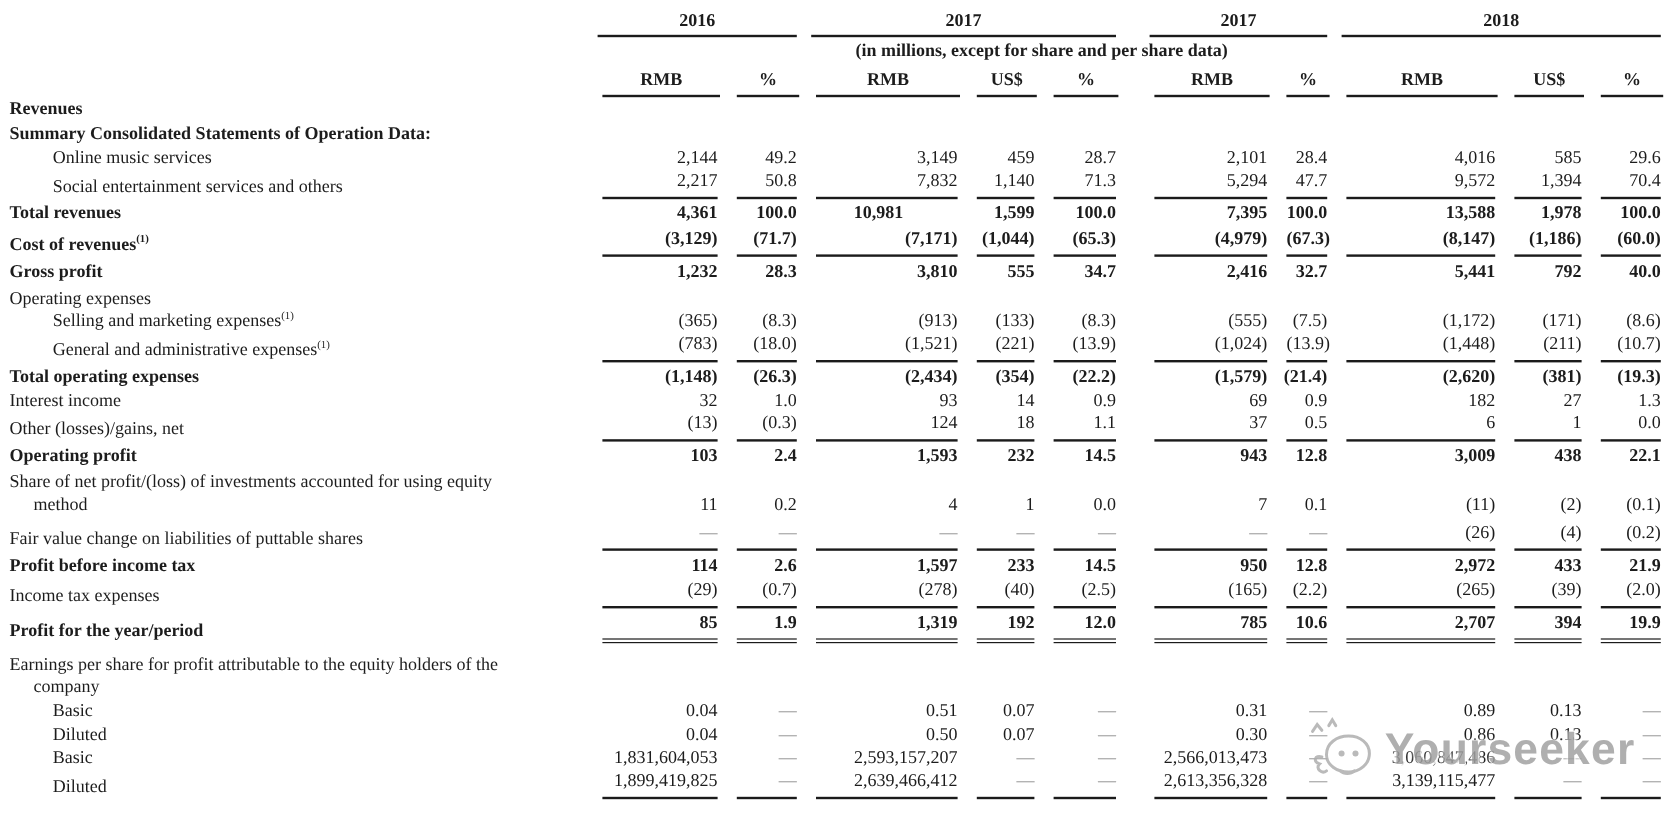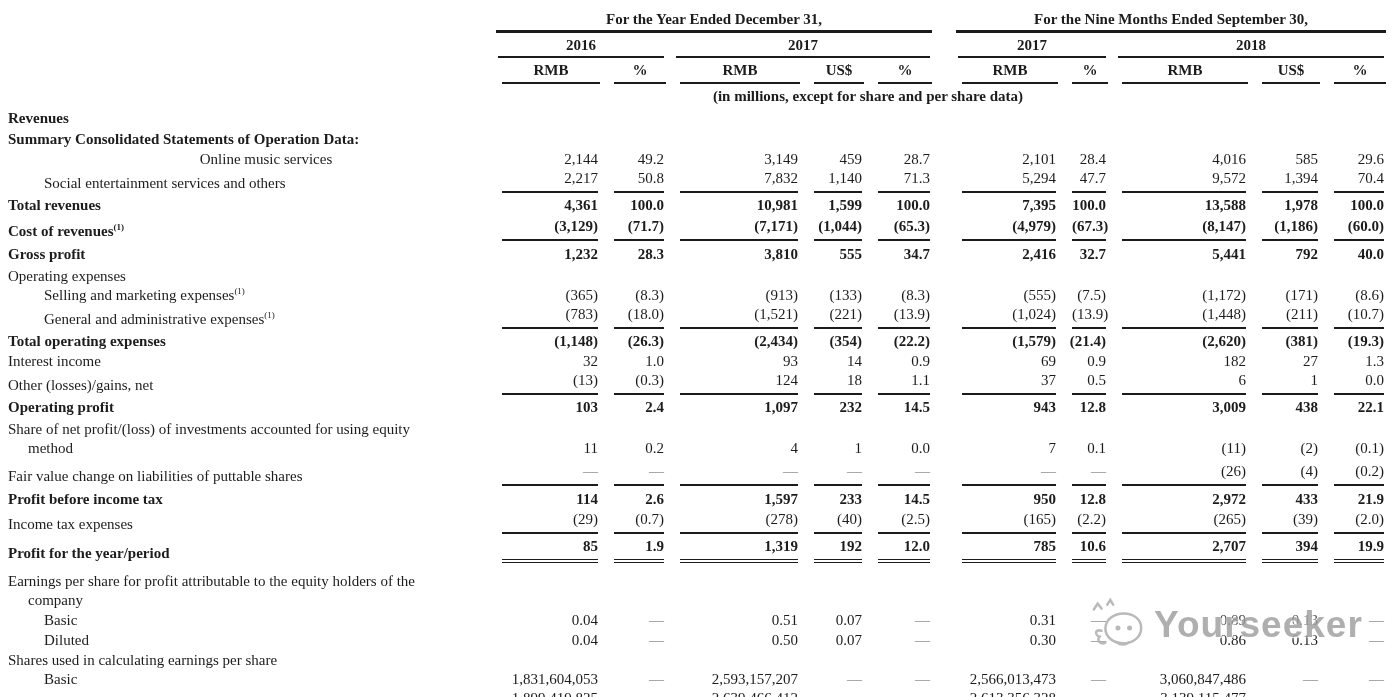--- a/index.html
+++ b/index.html
@@ -55,93 +55,83 @@
       <col style="width:16px">
       <col style="width:110px">
         <col style="width:50px">
       <col style="width:140px">
         <col style="width:72px">
         <col style="width:66px">
     </colgroup>
     <thead>
         <tr>
           <td class="lbl"></td>
-          <td class="grp" colspan="5">
-            <div class="hline">For the Year Ended December 31,</div>
-          </td>
-          <td class="sp"></td>
-          <td class="grp" colspan="5">
-            <div class="hline">For the Nine Months Ended September 30,</div>
-          </td>
-        </tr>
-        <tr>
-          <td class="lbl"></td>
           <td class="yr" colspan="2">
             <div class="hline">2016</div>
           </td>
           <td class="yr" colspan="3">
             <div class="hline">2017</div>
           </td>
           <td class="sp"></td>
           <td class="yr" colspan="2">
             <div class="hline">2017</div>
           </td>
           <td class="yr" colspan="3">
             <div class="hline">2018</div>
-          </td>
-        </tr>
-        <tr>
-          <td class="lbl"></td>
-          <td class="colh">
-            <div class="hline">RMB</div>
-          </td>
-          <td class="colh">
-            <div class="hline">%</div>
-          </td>
-          <td class="colh">
-            <div class="hline">RMB</div>
-          </td>
-          <td class="colh">
-            <div class="hline">US$</div>
-          </td>
-          <td class="colh">
-            <div class="hline">%</div>
-          </td>
-          <td class="sp"></td>
-          <td class="colh">
-            <div class="hline">RMB</div>
-          </td>
-          <td class="colh">
-            <div class="hline">%</div>
-          </td>
-          <td class="colh">
-            <div class="hline">RMB</div>
-          </td>
-          <td class="colh">
-            <div class="hline">US$</div>
-          </td>
-          <td class="colh">
-            <div class="hline">%</div>
           </td>
         </tr>
         <tr>
           <td class="lbl"></td>
           <td class="note-cell" colspan="9">(in millions, except for share and per share data)</td>
           <td colspan="2"></td>
         </tr>
+        <tr>
+          <td class="lbl"></td>
+          <td class="colh">
+            <div class="hline">RMB</div>
+          </td>
+          <td class="colh">
+            <div class="hline">%</div>
+          </td>
+          <td class="colh">
+            <div class="hline">RMB</div>
+          </td>
+          <td class="colh">
+            <div class="hline">US$</div>
+          </td>
+          <td class="colh">
+            <div class="hline">%</div>
+          </td>
+          <td class="sp"></td>
+          <td class="colh">
+            <div class="hline">RMB</div>
+          </td>
+          <td class="colh">
+            <div class="hline">%</div>
+          </td>
+          <td class="colh">
+            <div class="hline">RMB</div>
+          </td>
+          <td class="colh">
+            <div class="hline">US$</div>
+          </td>
+          <td class="colh">
+            <div class="hline">%</div>
+          </td>
+        </tr>
       </thead>
     <tbody>
         <tr>
           <td class="lbl b" colspan="12" style="padding-top: 1px;">Revenues</td>
         </tr>
         <tr>
           <td class="lbl b" colspan="12" style="padding-top: 2px;">Summary Consolidated Statements of Operation Data:</td>
         </tr>
         <tr>
-          <td class="lbl ind" style="padding-top: 1px; text-align: center;">Online music services</td>
+          <td class="lbl ind" style="padding-top: 1px;">Online music services</td>
           <td class="val" style="padding-top: 1px;">2,144</td>
           <td class="val" style="padding-top: 1px;">49.2</td>
           <td class="val" style="padding-top: 1px;">3,149</td>
           <td class="val" style="padding-top: 1px;">459</td>
           <td class="val" style="padding-top: 1px;">28.7</td>
           <td class="sp"></td>
           <td class="val" style="padding-top: 1px;">2,101</td>
           <td class="val" style="padding-top: 1px;">28.4</td>
           <td class="val" style="padding-top: 1px;">4,016</td>
           <td class="val" style="padding-top: 1px;">585</td>
@@ -178,21 +168,21 @@
             <div class="rl">1,394</div>
           </td>
           <td class="val" style="padding-top: 0px;">
             <div class="rl">70.4</div>
           </td>
         </tr>
         <tr>
           <td class="lbl b" style="padding-top: 3px;">Total revenues</td>
           <td class="val vb" style="padding-top: 3px;">4,361</td>
           <td class="val vb" style="padding-top: 3px;">100.0</td>
-          <td class="val vb" style="padding-top: 3px;">10,981</td>
+          <td class="val vb" style="padding-top: 3px; text-align: center;">10,981</td>
           <td class="val vb" style="padding-top: 3px;">1,599</td>
           <td class="val vb" style="padding-top: 3px;">100.0</td>
           <td class="sp"></td>
           <td class="val vb" style="padding-top: 3px;">7,395</td>
           <td class="val vb" style="padding-top: 3px;">100.0</td>
           <td class="val vb" style="padding-top: 3px;">13,588</td>
           <td class="val vb" style="padding-top: 3px;">1,978</td>
           <td class="val vb" style="padding-top: 3px;">100.0</td>
         </tr>
         <tr>
@@ -353,21 +343,21 @@
             <div class="rl">1</div>
           </td>
           <td class="val" style="padding-top: 0px;">
             <div class="rl">0.0</div>
           </td>
         </tr>
         <tr>
           <td class="lbl b" style="padding-top: 3px; margin-top: 16px;">Operating profit</td>
           <td class="val vb" style="padding-top: 3px;">103</td>
           <td class="val vb" style="padding-top: 3px;">2.4</td>
-          <td class="val vb" style="padding-top: 3px;">1,097</td>
+          <td class="val vb" style="padding-top: 3px;">1,593</td>
           <td class="val vb" style="padding-top: 3px;">232</td>
           <td class="val vb" style="padding-top: 3px;">14.5</td>
           <td class="sp"></td>
           <td class="val vb" style="padding-top: 3px;">943</td>
           <td class="val vb" style="padding-top: 3px;">12.8</td>
           <td class="val vb" style="padding-top: 3px;">3,009</td>
           <td class="val vb" style="padding-top: 3px;">438</td>
           <td class="val vb" style="padding-top: 3px;">22.1</td>
         </tr>
         <tr>
@@ -523,23 +513,20 @@
           <td class="val dim" style="padding-top: 1px;">—</td>
           <td class="val" style="padding-top: 1px;">0.50</td>
           <td class="val" style="padding-top: 1px;">0.07</td>
           <td class="val dim" style="padding-top: 1px;">—</td>
           <td class="sp"></td>
           <td class="val" style="padding-top: 1px;">0.30</td>
           <td class="val dim" style="padding-top: 1px;">—</td>
           <td class="val" style="padding-top: 1px;">0.86</td>
           <td class="val" style="padding-top: 1px;">0.13</td>
           <td class="val dim" style="padding-top: 1px;">—</td>
-        </tr>
-        <tr>
-          <td class="lbl" colspan="12" style="padding-top: 1px;">Shares used in calculating earnings per share</td>
         </tr>
         <tr>
           <td class="lbl ind" style="padding-top: 0px;">Basic</td>
           <td class="val" style="padding-top: 0px;">1,831,604,053</td>
           <td class="val dim" style="padding-top: 0px;">—</td>
           <td class="val" style="padding-top: 0px;">2,593,157,207</td>
           <td class="val dim" style="padding-top: 0px;">—</td>
           <td class="val dim" style="padding-top: 0px;">—</td>
           <td class="sp"></td>
           <td class="val" style="padding-top: 0px;">2,566,013,473</td>

